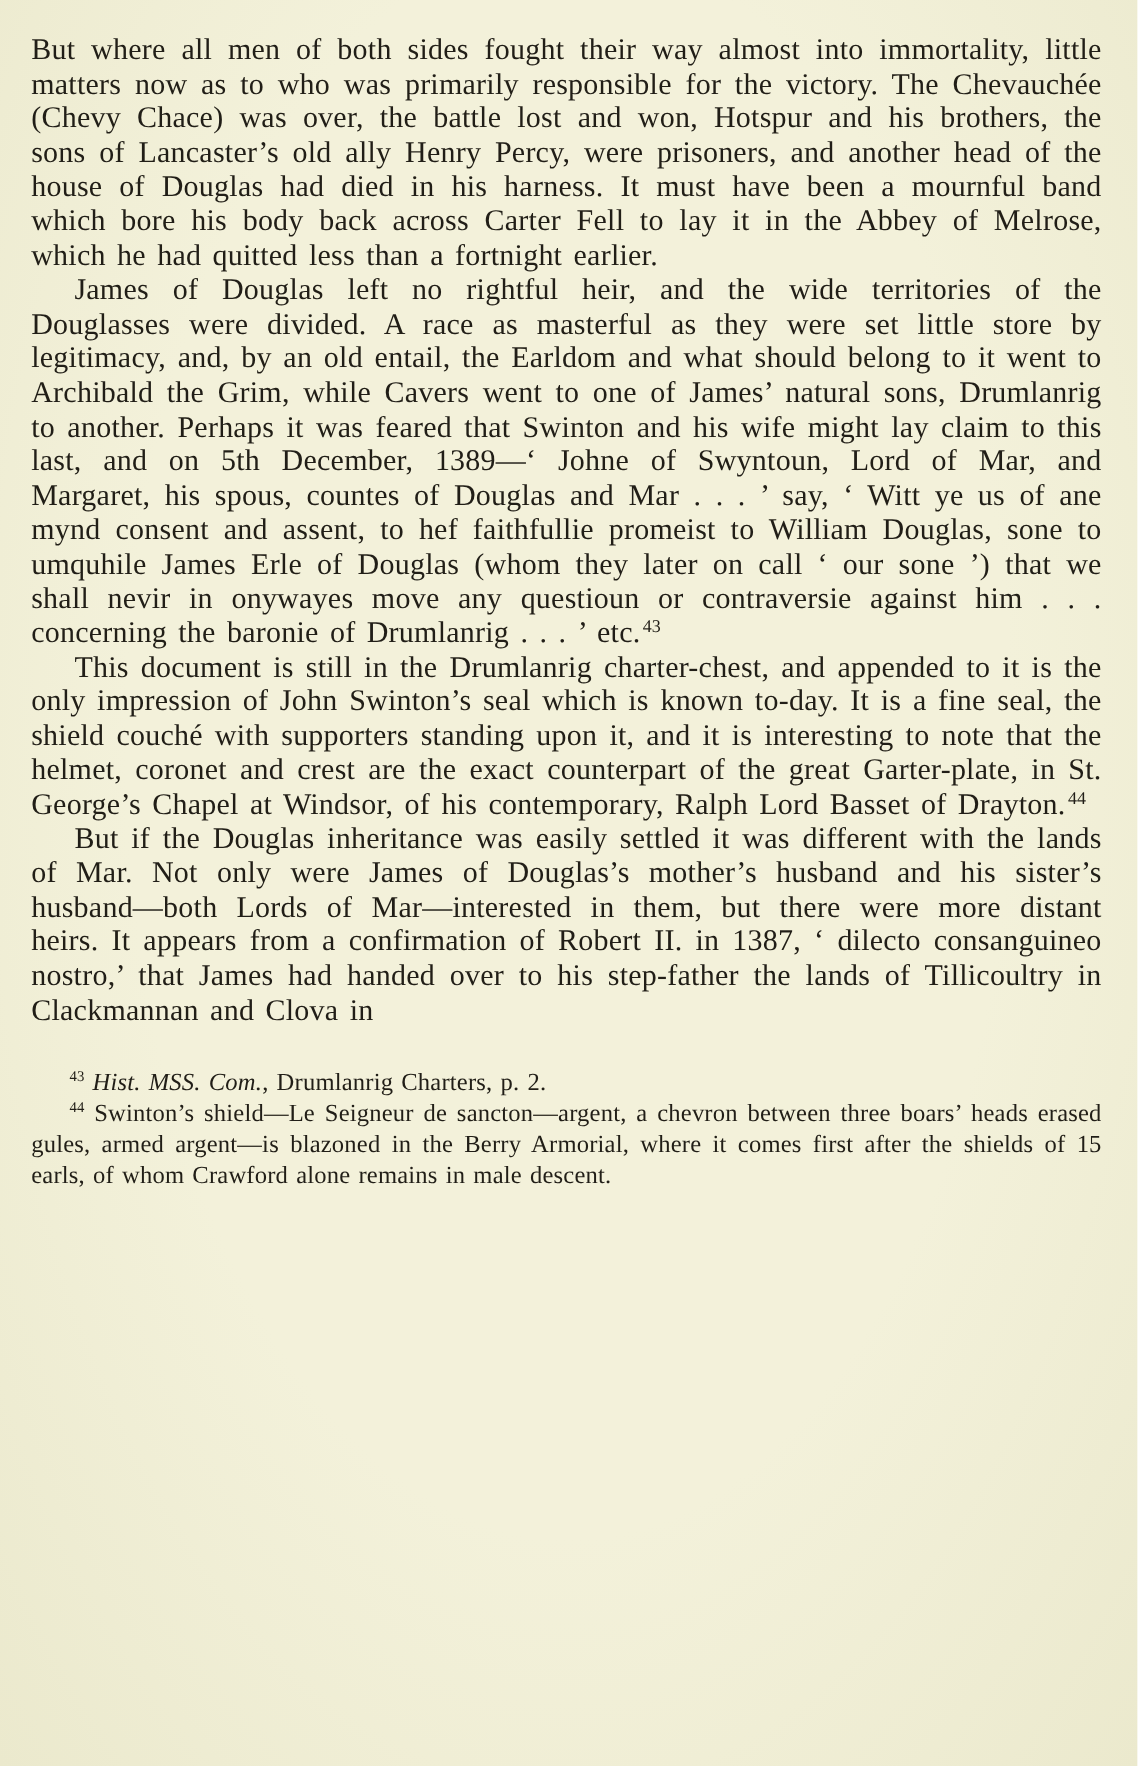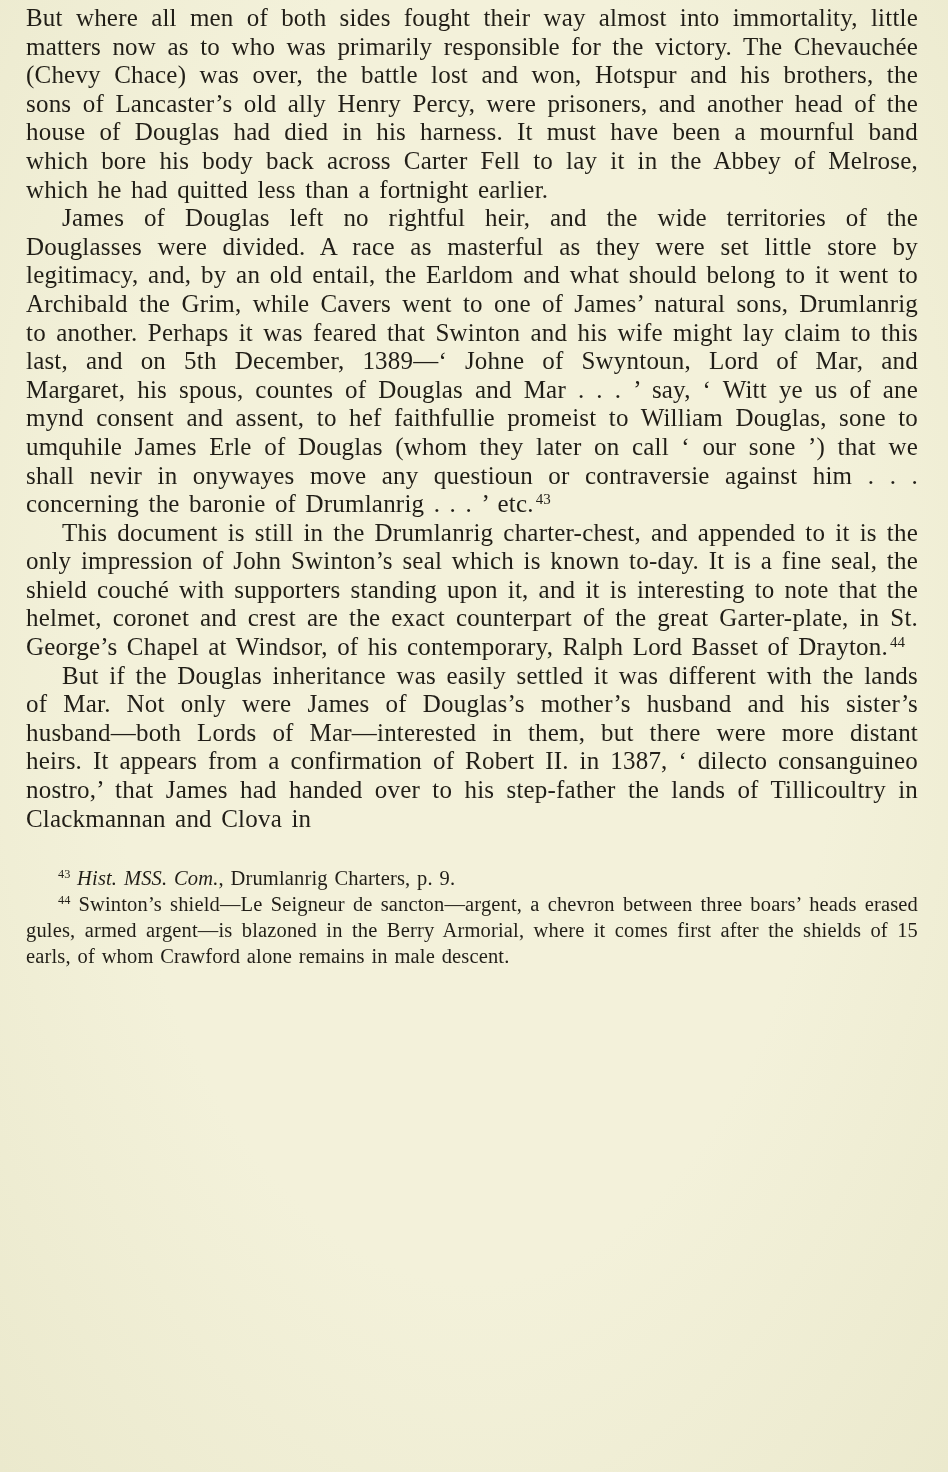--- a/index.html
+++ b/index.html
@@ -9,21 +9,21 @@
   body {
     width: 948px;
     height: 1472px;
     overflow: hidden;
     font-family: "Liberation Serif", serif;
   }
   .page {
     box-sizing: border-box;
     width: 948px;
     height: 1472px;
-    padding: 4px 30px 20px 26px;
+    padding: 28px 30px 20px 26px;
     background: radial-gradient(ellipse at 50% 42%, #f3f1da 55%, #ebe9cd 100%);
     color: #211e17;
   }
   .main-text .para {
     margin: 0;
     font-size: 25px;
     line-height: 28.6px;
     text-align: justify;
     word-spacing: 3px;
     letter-spacing: 0.2px;
@@ -61,16 +61,16 @@
 <body>
 
 <div class="page">
   <div class="main-text" id="main-paragraphs">
       <p class="para">But where all men of both sides fought their way almost into immortality, little matters now as to who was primarily responsible for the victory.  The Chevauchée (Chevy Chace) was over, the battle lost and won, Hotspur and his brothers, the sons of Lancaster’s old ally Henry Percy, were prisoners, and another head of the house of Douglas had died in his harness.  It must have been a mournful band which bore his body back across Carter Fell to lay it in the Abbey of Melrose, which he had quitted less than a fortnight earlier.</p>
       <p class="para indent">James of Douglas left no rightful heir, and the wide territories of the Douglasses were divided.  A race as masterful as they were set little store by legitimacy, and, by an old entail, the Earldom and what should belong to it went to Archibald the Grim, while Cavers went to one of James’ natural sons, Drumlanrig to another.  Perhaps it was feared that Swinton and his wife might lay claim to this last, and on 5th December, 1389—‘ Johne of Swyntoun, Lord of Mar, and Margaret, his spous, countes of Douglas and Mar . . . ’ say, ‘ Witt ye us of ane mynd consent and assent, to hef faithfullie promeist to William Douglas, sone to umquhile James Erle of Douglas (whom they later on call ‘ our sone ’) that we shall nevir in onywayes move any questioun or contraversie against him . . . concerning the baronie of Drumlanrig . . . ’ etc.<sup class="fnref">43</sup></p>
       <p class="para indent">This document is still in the Drumlanrig charter-chest, and appended to it is the only impression of John Swinton’s seal which is known to-day.  It is a fine seal, the shield couché with supporters standing upon it, and it is interesting to note that the helmet, coronet and crest are the exact counterpart of the great Garter-plate, in St. George’s Chapel at Windsor, of his contemporary, Ralph Lord Basset of Drayton.<sup class="fnref">44</sup></p>
       <p class="para indent">But if the Douglas inheritance was easily settled it was different with the lands of Mar.  Not only were James of Douglas’s mother’s husband and his sister’s husband—both Lords of Mar—interested in them, but there were more distant heirs.  It appears from a confirmation of Robert II. in 1387, ‘ dilecto consanguineo nostro,’ that James had handed over to his step-father the lands of Tillicoultry in Clackmannan and Clova in</p>
     </div>
   <div class="footnotes" id="footnotes">
-      <p class="footnote"><sup class="fnmark">43</sup> <i>Hist. MSS. Com.</i><span>, Drumlanrig Charters, p. 9.</span></p>
+      <p class="footnote"><sup class="fnmark">43</sup> <i>Hist. MSS. Com.</i><span>, Drumlanrig Charters, p. 2.</span></p>
       <p class="footnote"><sup class="fnmark">44</sup> <span>Swinton’s shield—Le Seigneur de sancton—argent, a chevron between three boars’ heads erased gules, armed argent—is blazoned in the Berry Armorial, where it comes first after the shields of 15 earls, of whom Crawford alone remains in male descent.</span></p>
     </div>
 </div>
 
 </body></html>

